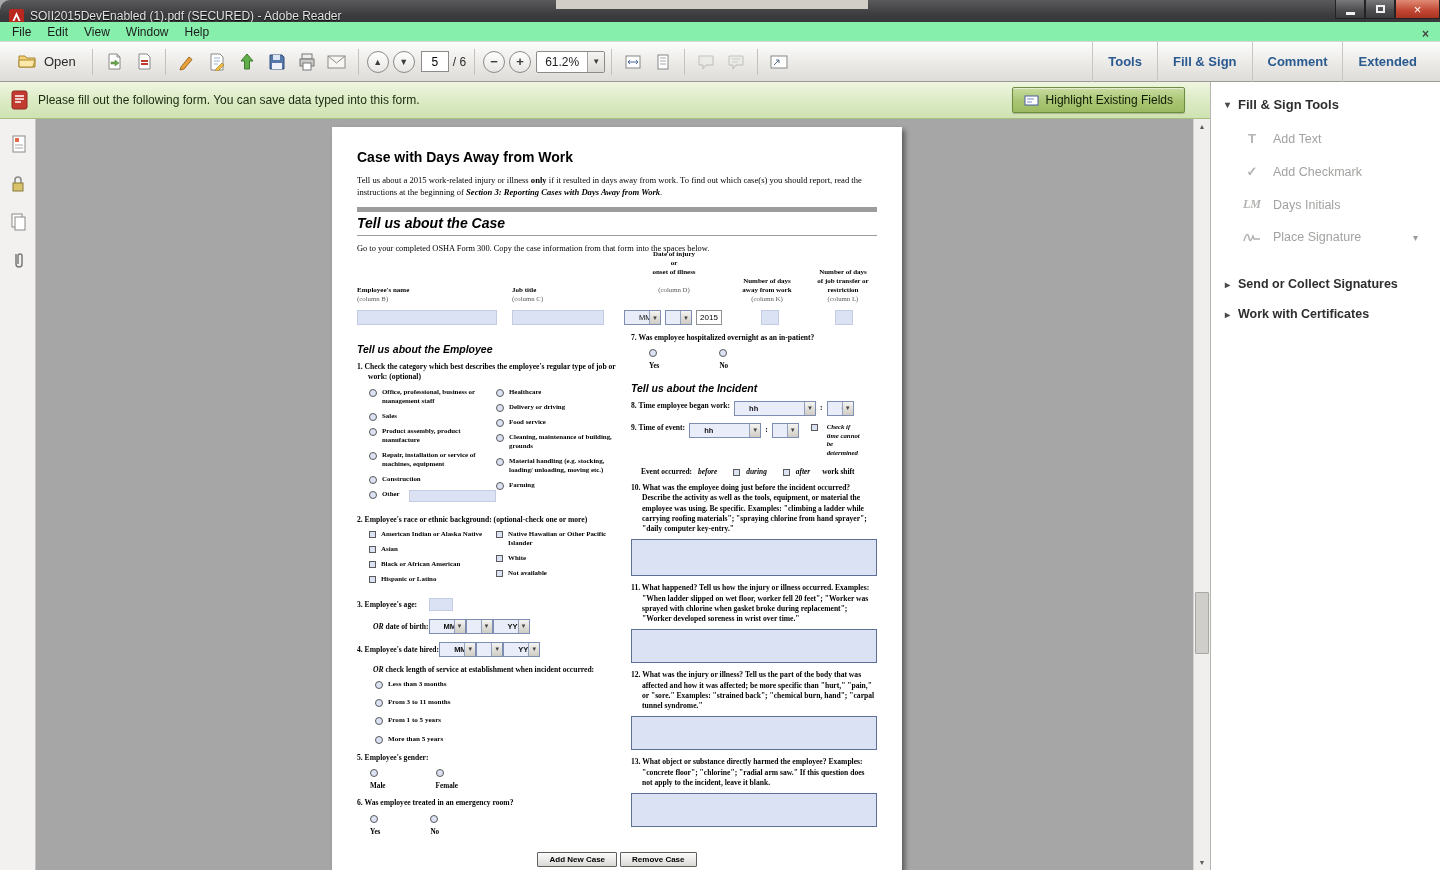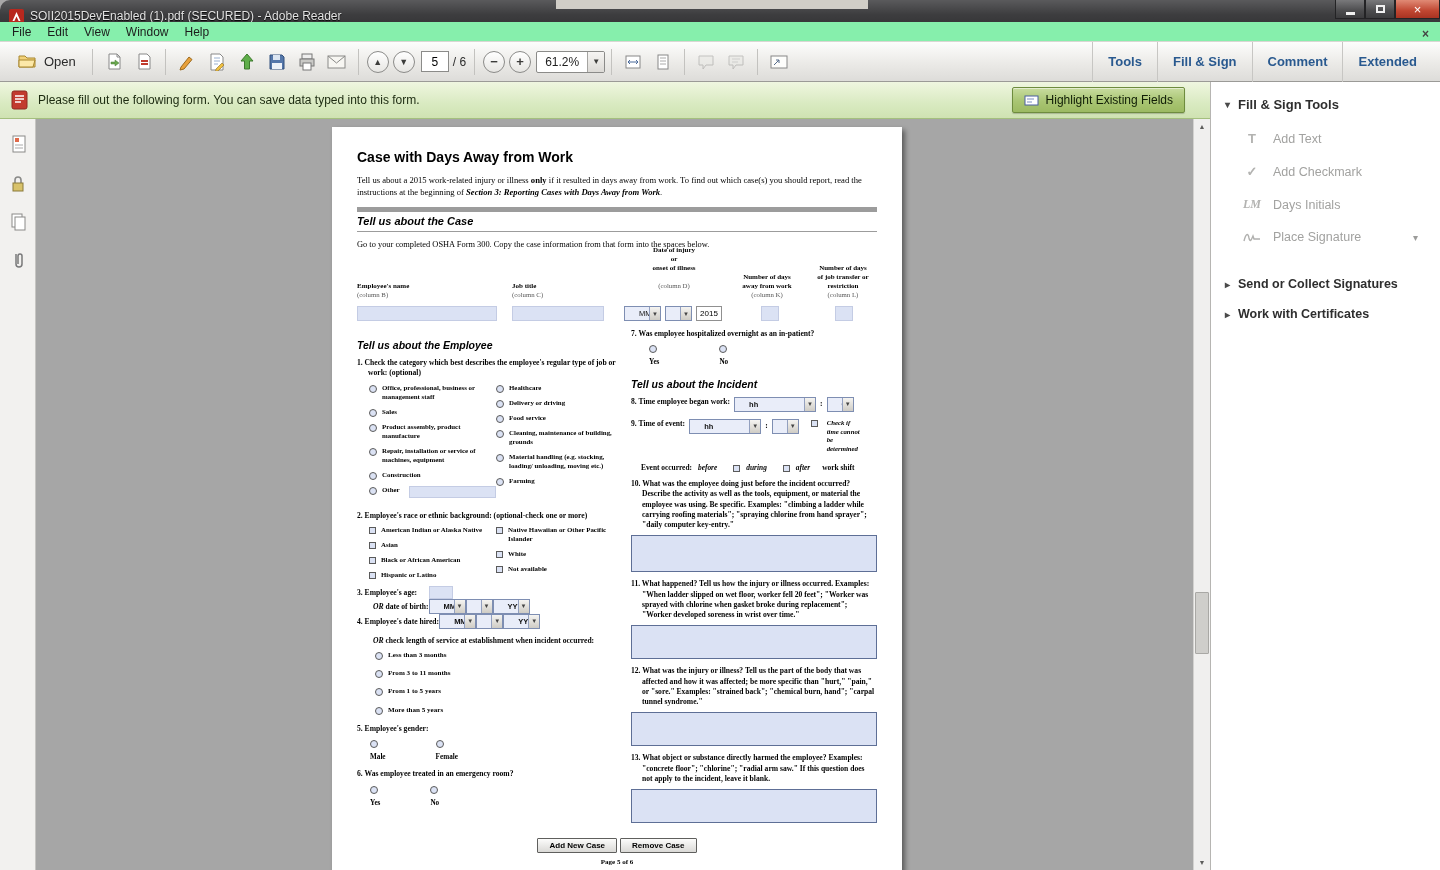--- a/index.html
+++ b/index.html
@@ -94,21 +94,21 @@
 
   
   .page { position:absolute; left:296px; top:8px; width:570px; min-height:790px; background:#fff;
     box-shadow:3px 3px 5px rgba(0,0,0,.45); padding:16px 25px 12px; }
   .pdf { font-family:"Liberation Serif", serif; color:#000; }
   .pdf-title { font-family:"Liberation Sans",sans-serif; font-weight:bold; font-size:14px; margin:6px 0 10px; }
   .intro { font-size:8.6px; line-height:1.35; width:508px; }
   .bi { font-weight:bold; font-style:italic; }
   .sec-rule { margin-top:9px; height:5px; background:#9c9c9c; }
   .sec-head1 { font-family:"Liberation Sans",sans-serif; font-weight:bold; font-style:italic;
-    font-size:11px; padding:3px 0 4px; border-bottom:1.5px solid #9c9c9c; }
+    font-size:14px; padding:3px 0 4px; border-bottom:1.5px solid #9c9c9c; }
   .case-instr { font-size:8.4px; margin-top:8px; }
   .case-grid { position:relative; height:70px; margin-top:2px; }
   .hdr { position:absolute; bottom:21px; font-size:7px; font-weight:bold; line-height:1.3; }
   .preline { white-space:pre-line; }
   .hdr-sub { color:#5a5a5a; font-weight:normal; font-size:6.8px; }
   .tfield { background:#dbe2f4; border:1px solid #c4cce4; }
   .f-abs { position:absolute; bottom:0; height:15px; }
   .dategrp { position:absolute; left:267px; bottom:0; display:flex; gap:4px; align-items:center; }
   .sel { display:inline-flex; height:15px; border:1px solid #7e8eb2; background:#e9edf9; }
   .sel-val { flex:1; font-family:"Liberation Sans",sans-serif; font-size:7.5px; padding:2px 0 0 14px;
@@ -126,21 +126,21 @@
   .q { font-size:7.6px; font-weight:bold; line-height:1.35; padding-left:11px; text-indent:-11px; margin:7px 0 5px; }
   .optcols { display:flex; padding-left:12px; }
   .optc1 { width:127px; }
   .optc2 { width:128px; }
   .opt { display:flex; gap:5px; margin-bottom:6px; font-size:6.9px; font-weight:bold;
     line-height:1.3; align-items:flex-start; }
   .radio { flex:0 0 auto; width:8px; height:8px; border-radius:50%; border:1px solid #5a5a5a;
     background:#dbe2f4; margin-top:1px; }
   .cbox { flex:0 0 auto; width:7px; height:7px; border:1px solid #5a5a5a; background:#dbe2f4; margin-top:1px; }
   .otherfield { display:inline-block; width:96px; height:12px; margin-left:4px; vertical-align:bottom; }
-  .inline-row { display:flex; align-items:center; margin:0 0; font-size:7.6px; font-weight:bold; }
+  .inline-row { display:flex; align-items:center; margin:8px 0; font-size:7.6px; font-weight:bold; }
   .inline-row .sel { flex:0 0 auto; }
   .ind { margin-left:16px; }
   .agefield { width:24px; height:13px; margin-left:12px; }
   .svc-opts { margin-left:18px; }
   .svc-opts .opt { margin-bottom:9px; font-size:7.1px; }
   .inline-opts { display:flex; gap:50px; padding-left:13px; margin:5px 0 7px; }
   .inline-opts .opt { margin-bottom:0; font-size:7.2px;flex-direction:column; }
   .time-row { display:flex; align-items:flex-start; gap:4px; margin:7px 0; font-size:7.6px; font-weight:bold; }
   .colon { padding-top:2px; }
   .q9note { font-style:italic; font-weight:bold; font-size:6.8px; line-height:1.3; width:50px; margin-left:5px; }

